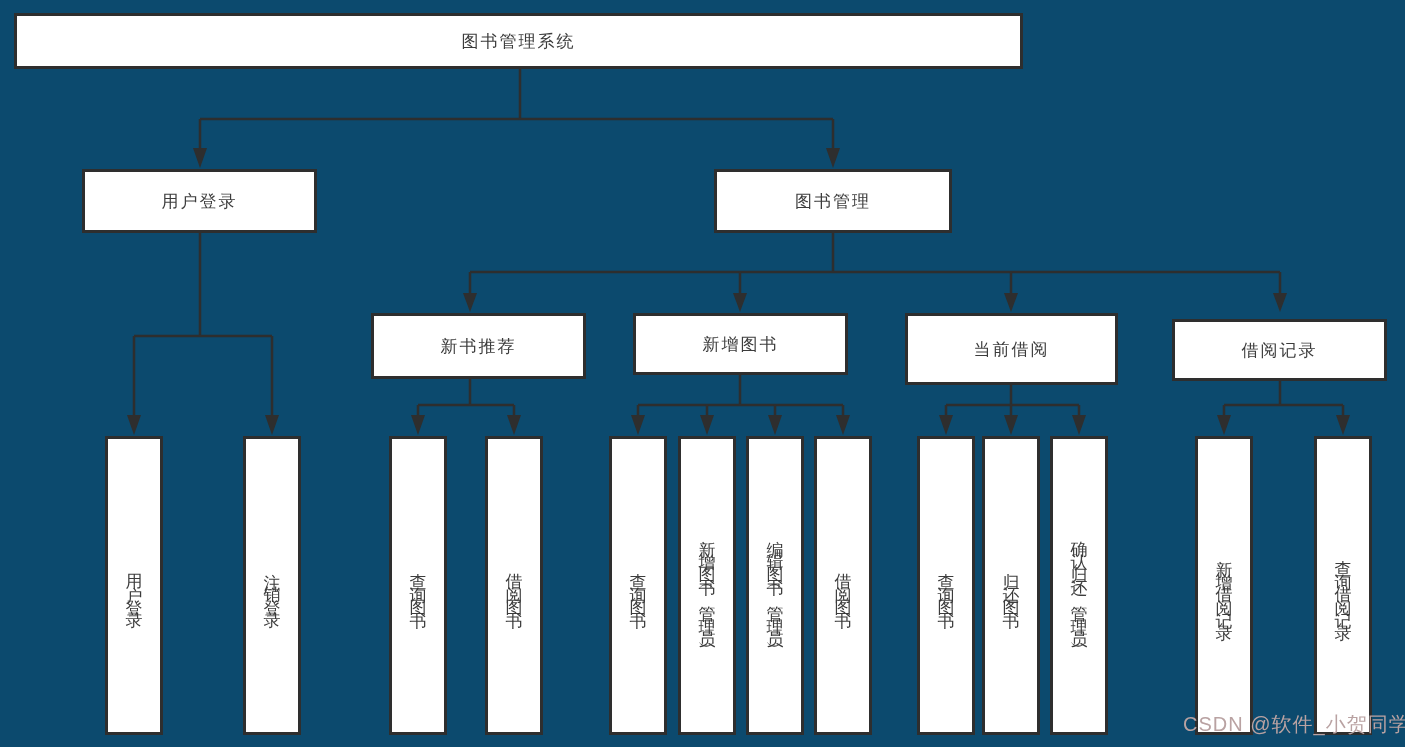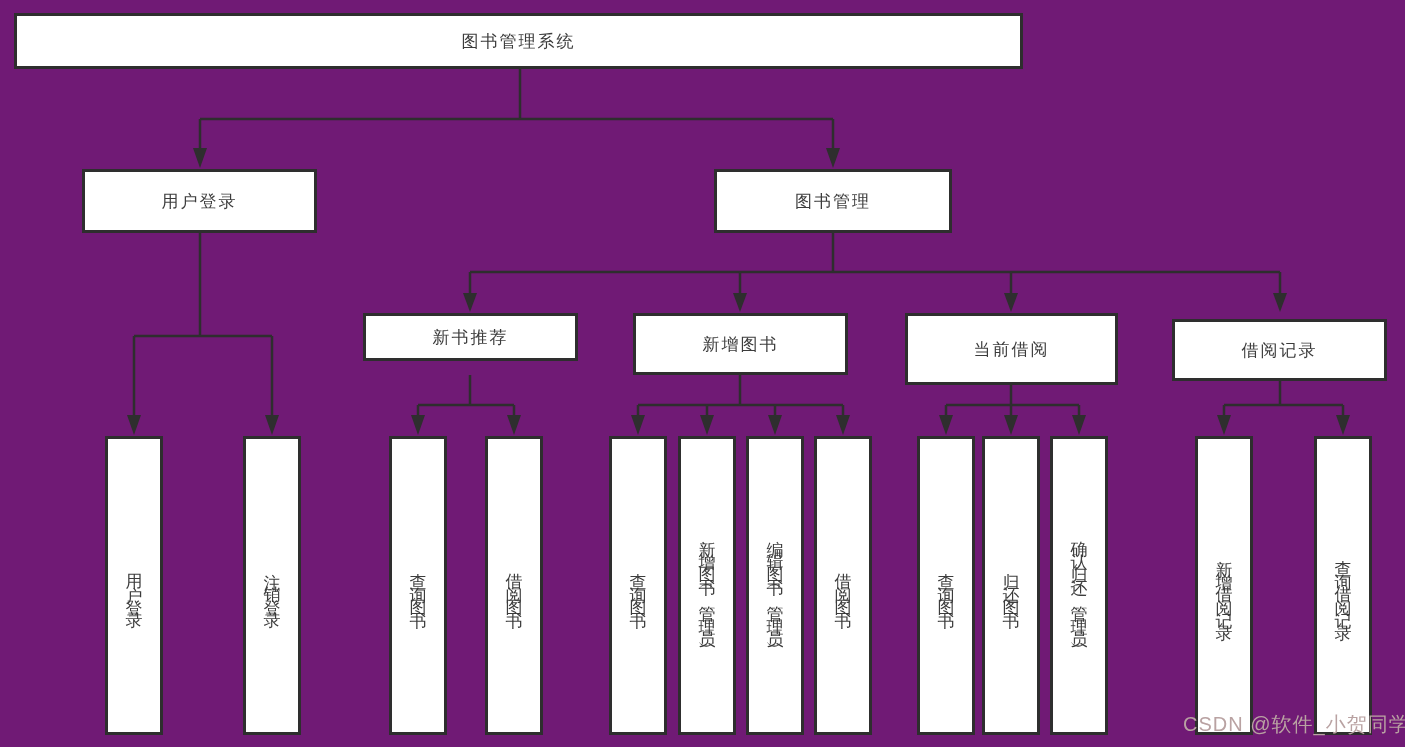--- a/index.html
+++ b/index.html
@@ -4,21 +4,21 @@
 <style>
   html, body { margin: 0; padding: 0; }
   body {
     font-family: "Liberation Sans", "DejaVu Sans", sans-serif;
     background: #ffffff;
   }
   #canvas {
     position: relative;
     width: 1405px;
     height: 747px;
-    background: #701a75;
+    background: #0c4a6e;
     overflow: hidden;
   }
   #connectors {
     position: absolute;
     left: 0; top: 0;
     width: 1405px; height: 747px;
   }
   .node {
     position: absolute;
     box-sizing: border-box;
@@ -39,21 +39,21 @@
     line-height: 1;
     font-size: 17px;
     top: 436px;
     width: 58px;
     height: 299px;
   }
   
   #n-root        { left: 14px;   top: 13px;  width: 1009px; height: 56px; }
   #n-user-login  { left: 82px;   top: 169px; width: 235px;  height: 64px; }
   #n-book-mgmt   { left: 714px;  top: 169px; width: 238px;  height: 64px; }
-  #n-new-book    { left: 363px;  top: 313px; width: 215px;  height: 48px; }
+  #n-new-book    { left: 371px;  top: 313px; width: 215px;  height: 66px; }
   #n-book-borrow { left: 633px;  top: 313px; width: 215px;  height: 62px; }
   #n-current     { left: 905px;  top: 313px; width: 213px;  height: 72px; }
   #n-records     { left: 1172px; top: 319px; width: 215px;  height: 62px; }
   #leaf-ul-0 { left: 105px; }
   #leaf-ul-1 { left: 243px; }
   #leaf-nb-0 { left: 389px; }
   #leaf-nb-1 { left: 485px; }
   #leaf-bb-0 { left: 609px; }
   #leaf-bb-1 { left: 678px; }
   #leaf-bb-2 { left: 746px; }

